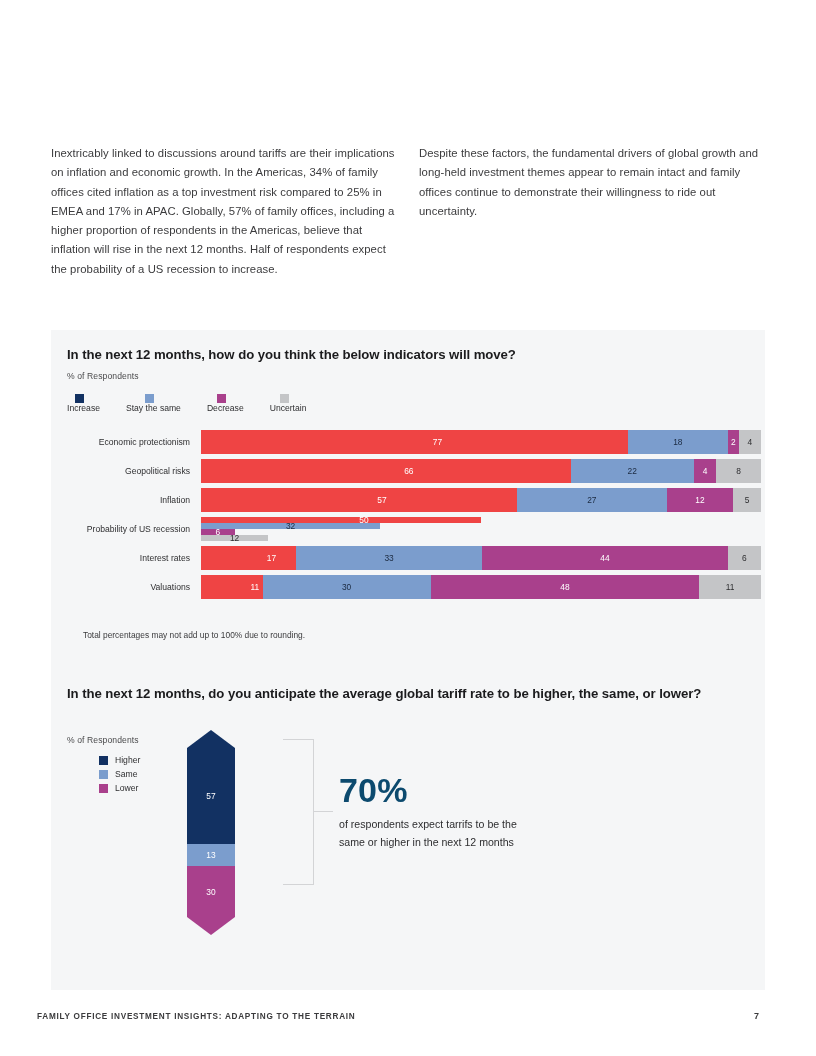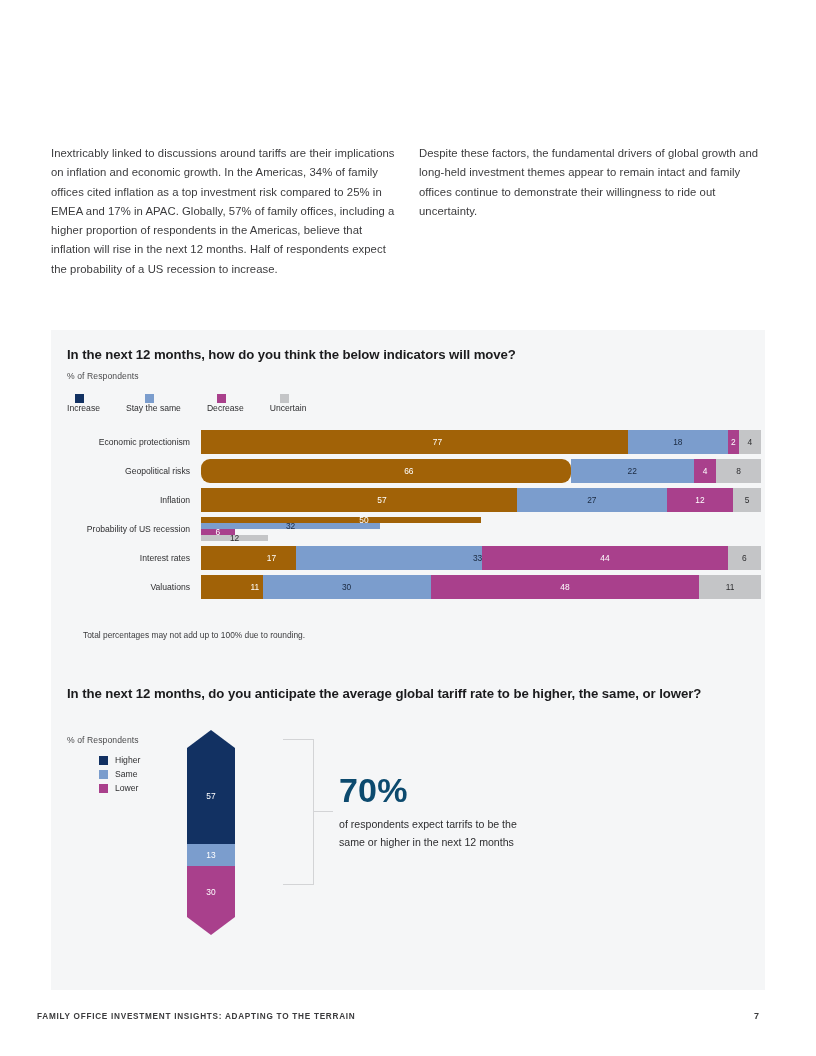--- a/index.html
+++ b/index.html
@@ -110,21 +110,21 @@
   }
   .seg {
     height: 24px;
     display: flex;
     align-items: center;
     justify-content: center;
     font-size: 8.4px;
     overflow: hidden;
     box-sizing: border-box;
   }
-  .seg.increase   { background: #a16207; color: #ffffff; padding-left: 46px; }
+  .seg.increase   { background: #ef4444; color: #ffffff; padding-left: 46px; }
   .seg.same       { background: #7b9dcd; color: #1b2a40; }
   .seg.decrease   { background: #a9408c; color: #ffffff; }
   .seg.uncertain  { background: #c4c5c7; color: #2e2e30; }
 
   .footnote {
     position: absolute;
     font-size: 8.4px;
     color: #3b3b3d;
   }
 
@@ -282,21 +282,21 @@
             <span>2</span>
           </div>
           <div class="seg uncertain" style="width: 22.1782px;">
             <span>4</span>
           </div>
         </div>
       </div>
       <div class="bar-row">
         <div class="bar-label">Geopolitical risks</div>
         <div class="bar-track" style="width: 560px;">
-          <div class="seg increase" style="width: 369.6px; border-radius: 9px;">
+          <div class="seg increase" style="width: 369.6px;">
             <span>66</span>
           </div>
           <div class="seg same" style="width: 123.2px;">
             <span>22</span>
           </div>
           <div class="seg decrease" style="width: 22.4px;">
             <span>4</span>
           </div>
           <div class="seg uncertain" style="width: 44.8px;">
             <span>8</span>
@@ -336,21 +336,21 @@
             <span>12</span>
           </div>
         </div>
       </div>
       <div class="bar-row">
         <div class="bar-label">Interest rates</div>
         <div class="bar-track" style="width: 560px;">
           <div class="seg increase" style="width: 95.2px;">
             <span>17</span>
           </div>
-          <div class="seg same" style="width: 187px; justify-content: flex-end;">
+          <div class="seg same" style="width: 187px;">
             <span>33</span>
           </div>
           <div class="seg decrease" style="width: 246.4px;">
             <span>44</span>
           </div>
           <div class="seg uncertain" style="width: 33.6px;">
             <span>6</span>
           </div>
         </div>
       </div>

